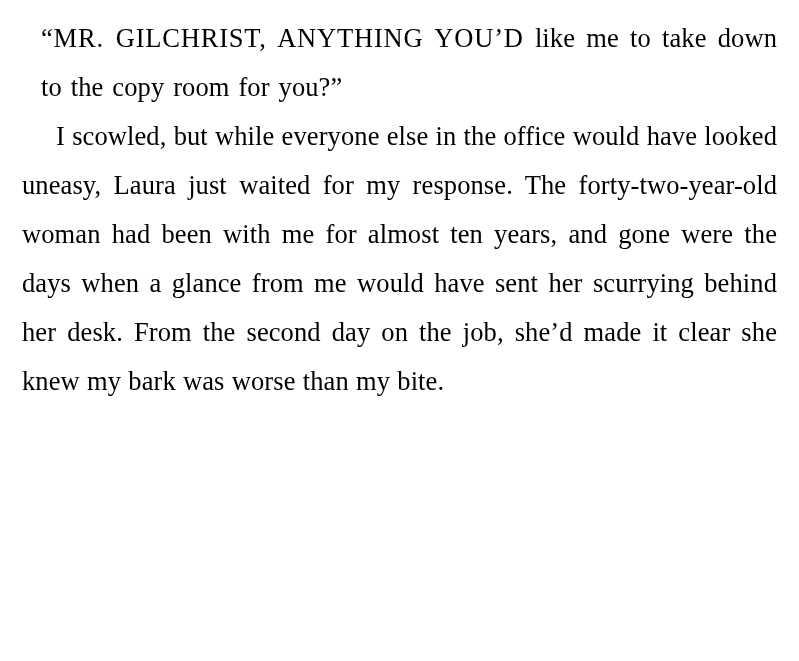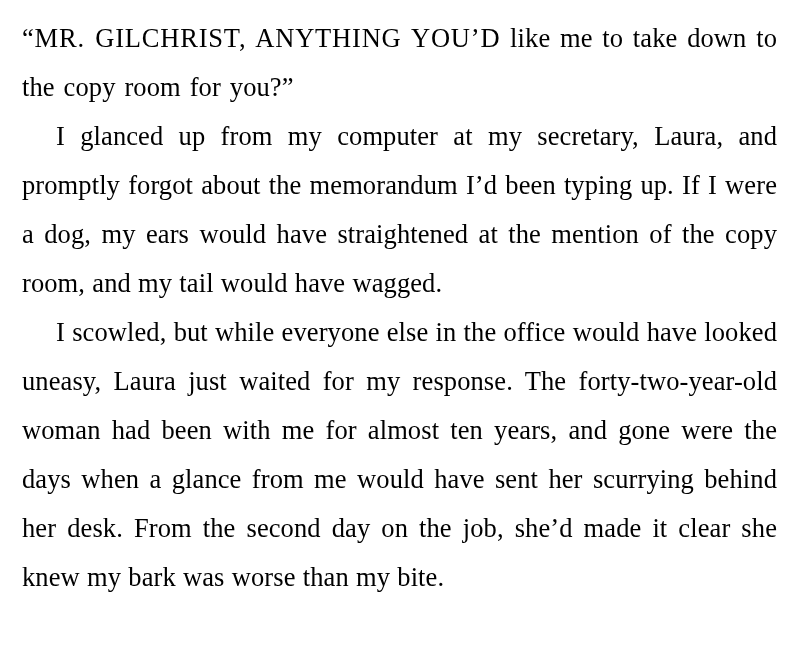--- a/index.html
+++ b/index.html
@@ -36,26 +36,26 @@
     margin-top: 0px;
   }
   
   .smallcaps {
     font-variant: small-caps;
     letter-spacing: 0.8px;
   }
   
   #p0 {
     word-spacing: 2.2px;
+    margin-left: 19px;
   }
 </style>
 </head>
 <body>
 
 <div class="page">
 
   <p class="para" id="p0"><span class="smallcaps">“MR. GILCHRIST, ANYTHING YOU’D</span><span> like me to take down to the copy room for you?”</span></p>
 
-  <p class="para indent">I glanced up from my computer at my secretary, Laura, and promptly forgot about the memorandum I’d been typing up. If I were a dog, my ears would have straightened at the mention of the copy room, and my tail would have wagged.</p>
 
   <p class="para indent">I scowled, but while everyone else in the office would have looked uneasy, Laura just waited for my response. The forty-two-year-old woman had been with me for almost ten years, and gone were the days when a glance from me would have sent her scurrying behind her desk. From the second day on the job, she’d made it clear she knew my bark was worse than my bite.</p>
 
 </div>
 
 </body></html>

